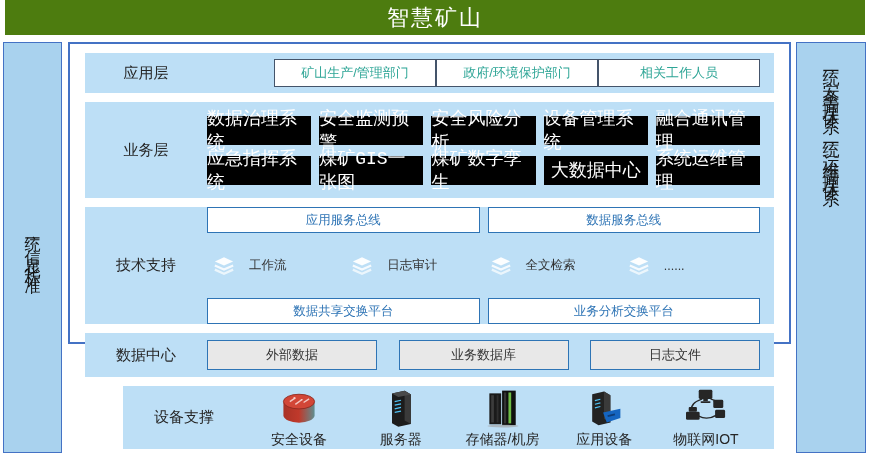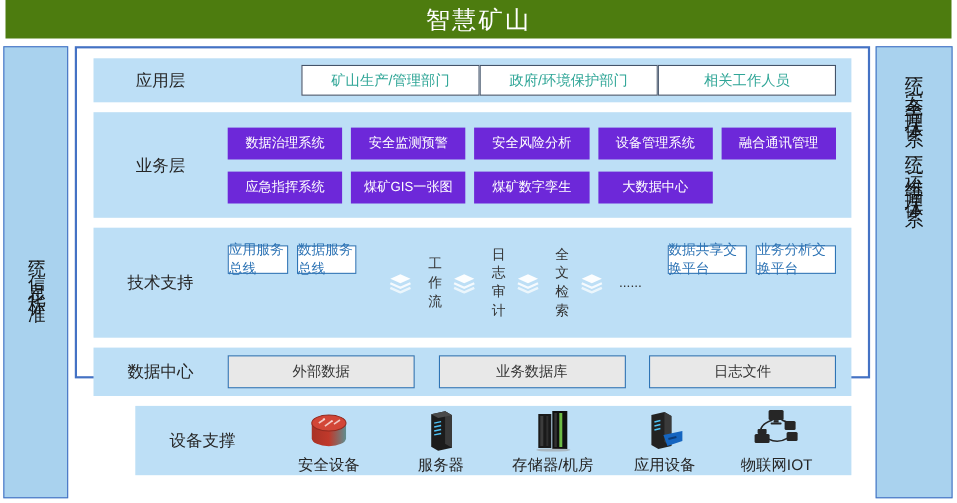--- a/index.html
+++ b/index.html
@@ -49,26 +49,26 @@
     width:160px;height:26px;background:#fff;border:1px solid #44546A;
     color:#2EA596;font-size:13px;display:flex;align-items:center;justify-content:center;
   }
   
   .row.biz{flex:0 0 96px;}
   .biz-grid{
     display:grid;grid-template-columns:repeat(5,1fr);
     gap:11px 8px;
   }
   .biz-btn{
-    height:29px;background:#6d28d9;color:#fff;font-size:12px;
-    display:flex;align-items:center;justify-content:center;
+    height:29px;background:#000000;color:#fff;font-size:18px;
+    display:flex;align-items:center;justify-content:center;font-family:Liberation Mono, monospace;
   }
   
   .row.tech{flex:0 0 100px;}
-  .tech-stack{display:flex;flex-direction:row;gap:23px;}
+  .tech-stack{display:flex;flex-direction:column;gap:23px;}
   .bus-row{display:flex;gap:8px;}
   .bus-box{
     flex:1;height:26px;background:#fff;border:1px solid #2E74B5;
     color:#2E74B5;font-size:12.5px;
     display:flex;align-items:center;justify-content:center;box-sizing:border-box;
   }
   .mw-row{display:flex;align-items:center;}
   .mw-item{flex:1;display:flex;align-items:center;gap:14px;justify-content:flex-start;padding-left:6px;}
   .mw-item span.mw-text{font-size:12.5px;color:#333;}
   .layers-icon{display:inline-flex;width:22px;height:19px;}
@@ -117,20 +117,21 @@
     <div class="row-content biz-grid">
       <div class="biz-btn">数据治理系统</div>
       <div class="biz-btn">安全监测预警</div>
       <div class="biz-btn">安全风险分析</div>
       <div class="biz-btn">设备管理系统</div>
       <div class="biz-btn">融合通讯管理</div>
       <div class="biz-btn">应急指挥系统</div>
       <div class="biz-btn">煤矿GIS一张图</div>
       <div class="biz-btn">煤矿数字孪生</div>
       <div class="biz-btn">大数据中心</div>
+      <div class="biz-btn">系统运维管理</div>
     </div>
   </div>
 
   <div class="row tech">
     <div class="row-label">技术支持</div>
     <div class="row-content tech-stack">
       <div class="bus-row">
         <div class="bus-box">应用服务总线</div>
         <div class="bus-box">数据服务总线</div>
       </div>

